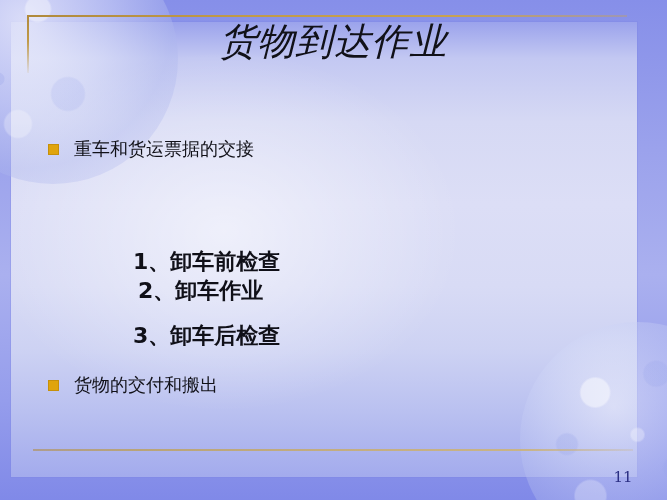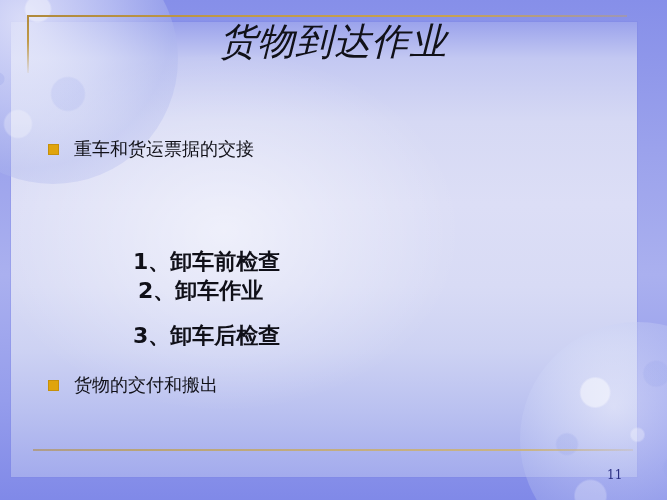--- a/index.html
+++ b/index.html
@@ -196,23 +196,23 @@
     color: #101018;
     white-space: nowrap;
   }
 
   
   .page-number {
     position: absolute;
     left: 607px;
     top: 468px;
     width: 32px;
-    text-align: left;
+    text-align: center;
     font-family: "DejaVu Serif", "Liberation Serif", serif;
-    font-size: 12px;
+    font-size: 15px;
     color: #2b2f83;
   }
 </style>
 </head>
 <body>
 
 <div class="slide">
 
   <div class="slide-outer-bg"></div>
   <div class="inner-panel"></div>

